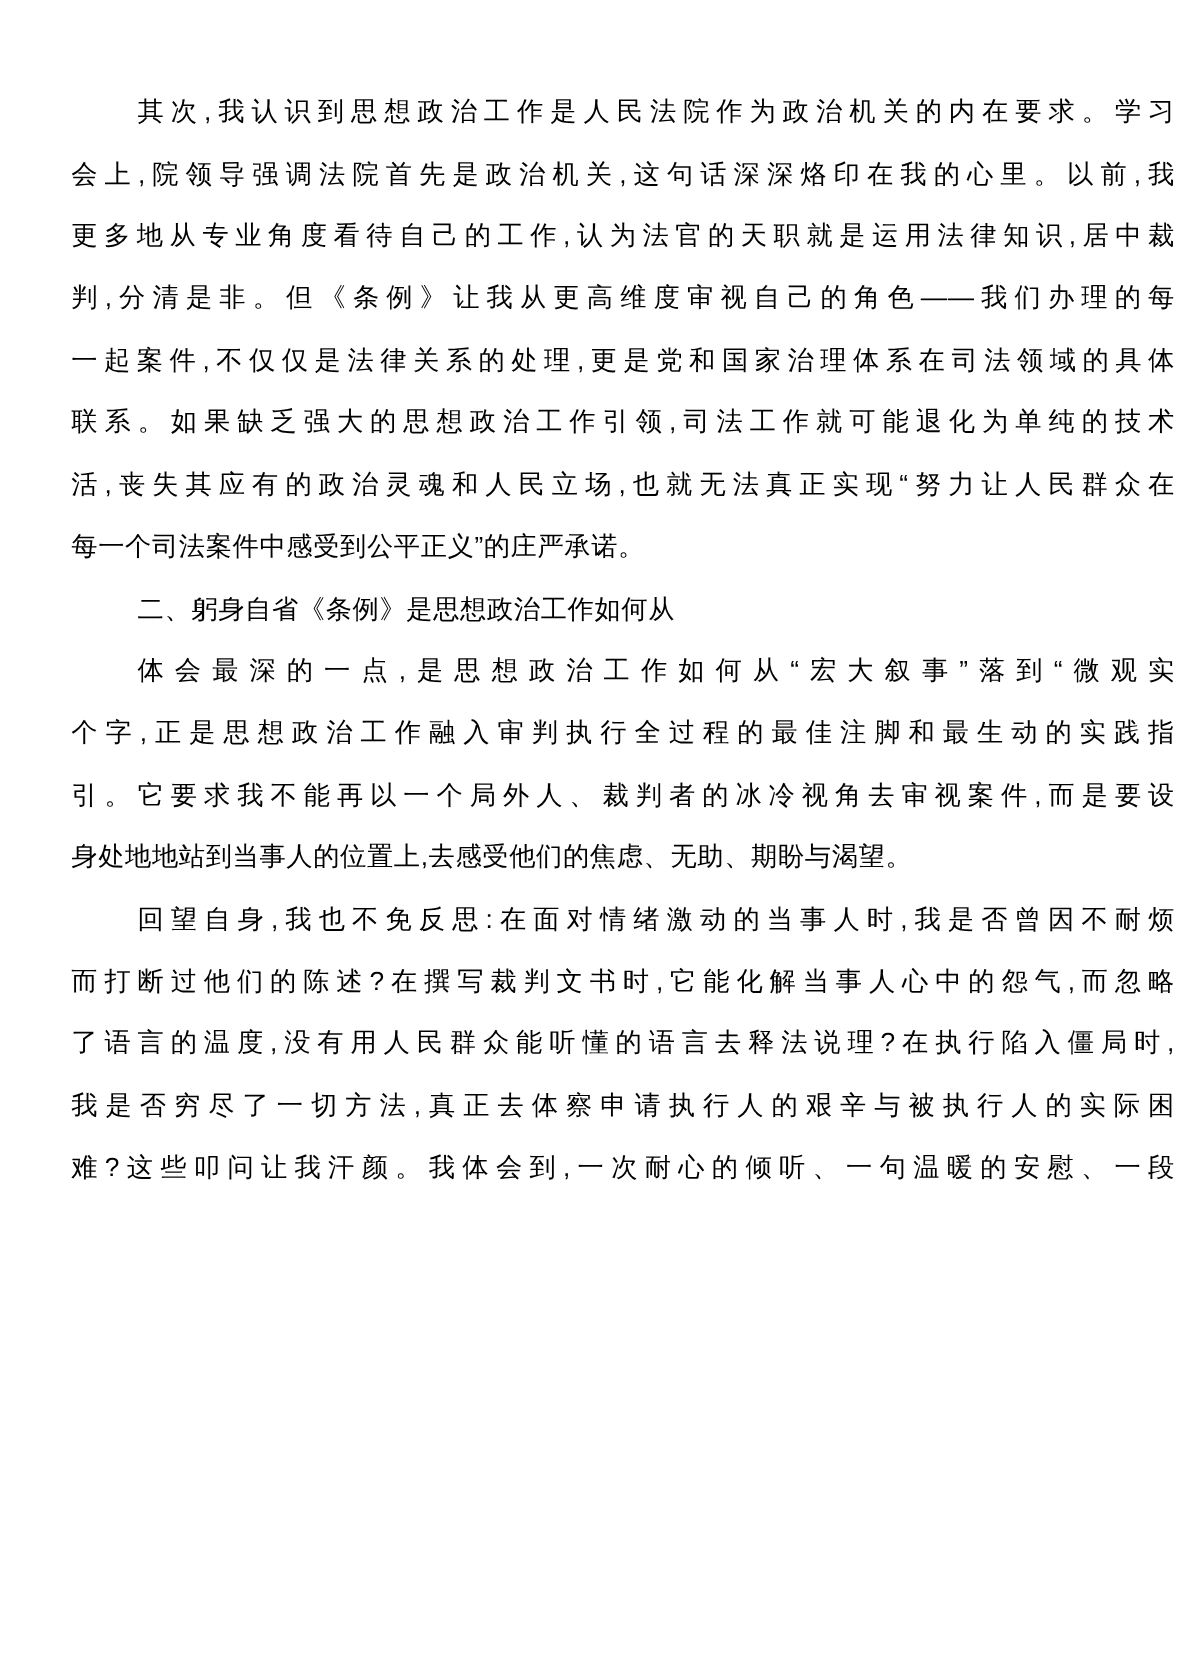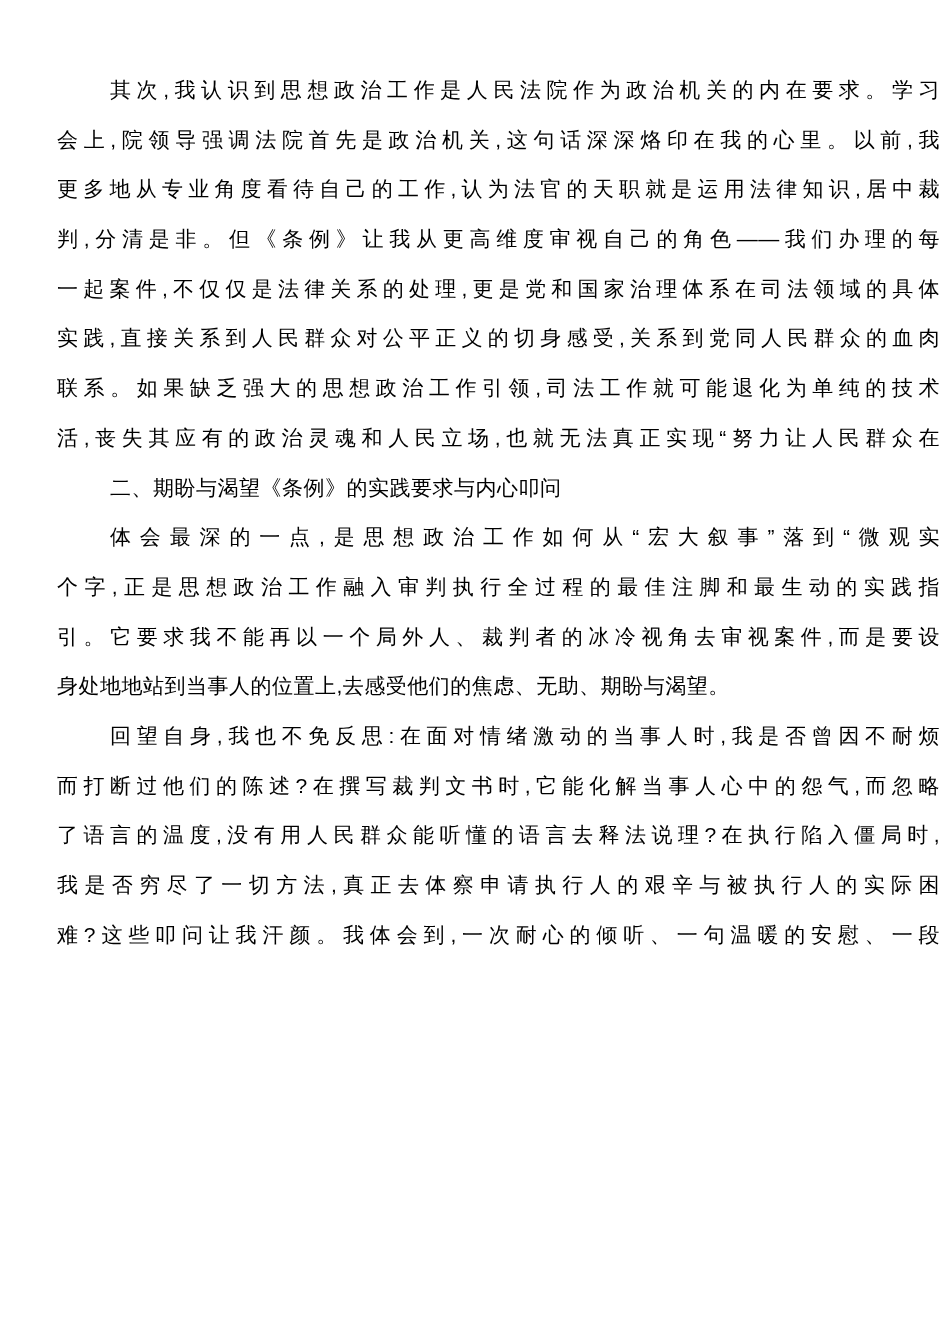--- a/index.html
+++ b/index.html
@@ -39,26 +39,26 @@
 </head>
 <body>
 
 <div class="page">
     <div class="para">
       <div class="line first just">其次,我认识到思想政治工作是人民法院作为政治机关的内在要求。学习</div>
       <div class="line just">会上,院领导强调法院首先是政治机关,这句话深深烙印在我的心里。以前,我</div>
       <div class="line just">更多地从专业角度看待自己的工作,认为法官的天职就是运用法律知识,居中裁</div>
       <div class="line just">判,分清是非。但《条例》让我从更高维度审视自己的角色——我们办理的每</div>
       <div class="line just">一起案件,不仅仅是法律关系的处理,更是党和国家治理体系在司法领域的具体</div>
-      <div class="line just">实践,直接关系到人民群众对公平正义的切身感受,关系到党同人民群众的血肉</div>
       <div class="line just">联系。如果缺乏强大的思想政治工作引领,司法工作就可能退化为单纯的技术</div>
       <div class="line just">活,丧失其应有的政治灵魂和人民立场,也就无法真正实现“努力让人民群众在</div>
+      <div class="line">每一个司法案件中感受到公平正义”的庄严承诺。</div>
     </div>
     <div class="para">
-      <div class="line first">二、期盼与渴望《条例》的实践要求与内心叩问</div>
+      <div class="line first">二、躬身自省《条例》是思想政治工作如何从</div>
     </div>
     <div class="para">
       <div class="line first just">体会最深的一点,是思想政治工作如何从“宏大叙事”落到“微观实</div>
       <div class="line just">个字,正是思想政治工作融入审判执行全过程的最佳注脚和最生动的实践指</div>
       <div class="line just">引。它要求我不能再以一个局外人、裁判者的冰冷视角去审视案件,而是要设</div>
       <div class="line">身处地地站到当事人的位置上,去感受他们的焦虑、无助、期盼与渴望。</div>
     </div>
     <div class="para">
       <div class="line first just">回望自身,我也不免反思:在面对情绪激动的当事人时,我是否曾因不耐烦</div>
       <div class="line just">而打断过他们的陈述?在撰写裁判文书时,它能化解当事人心中的怨气,而忽略</div>

